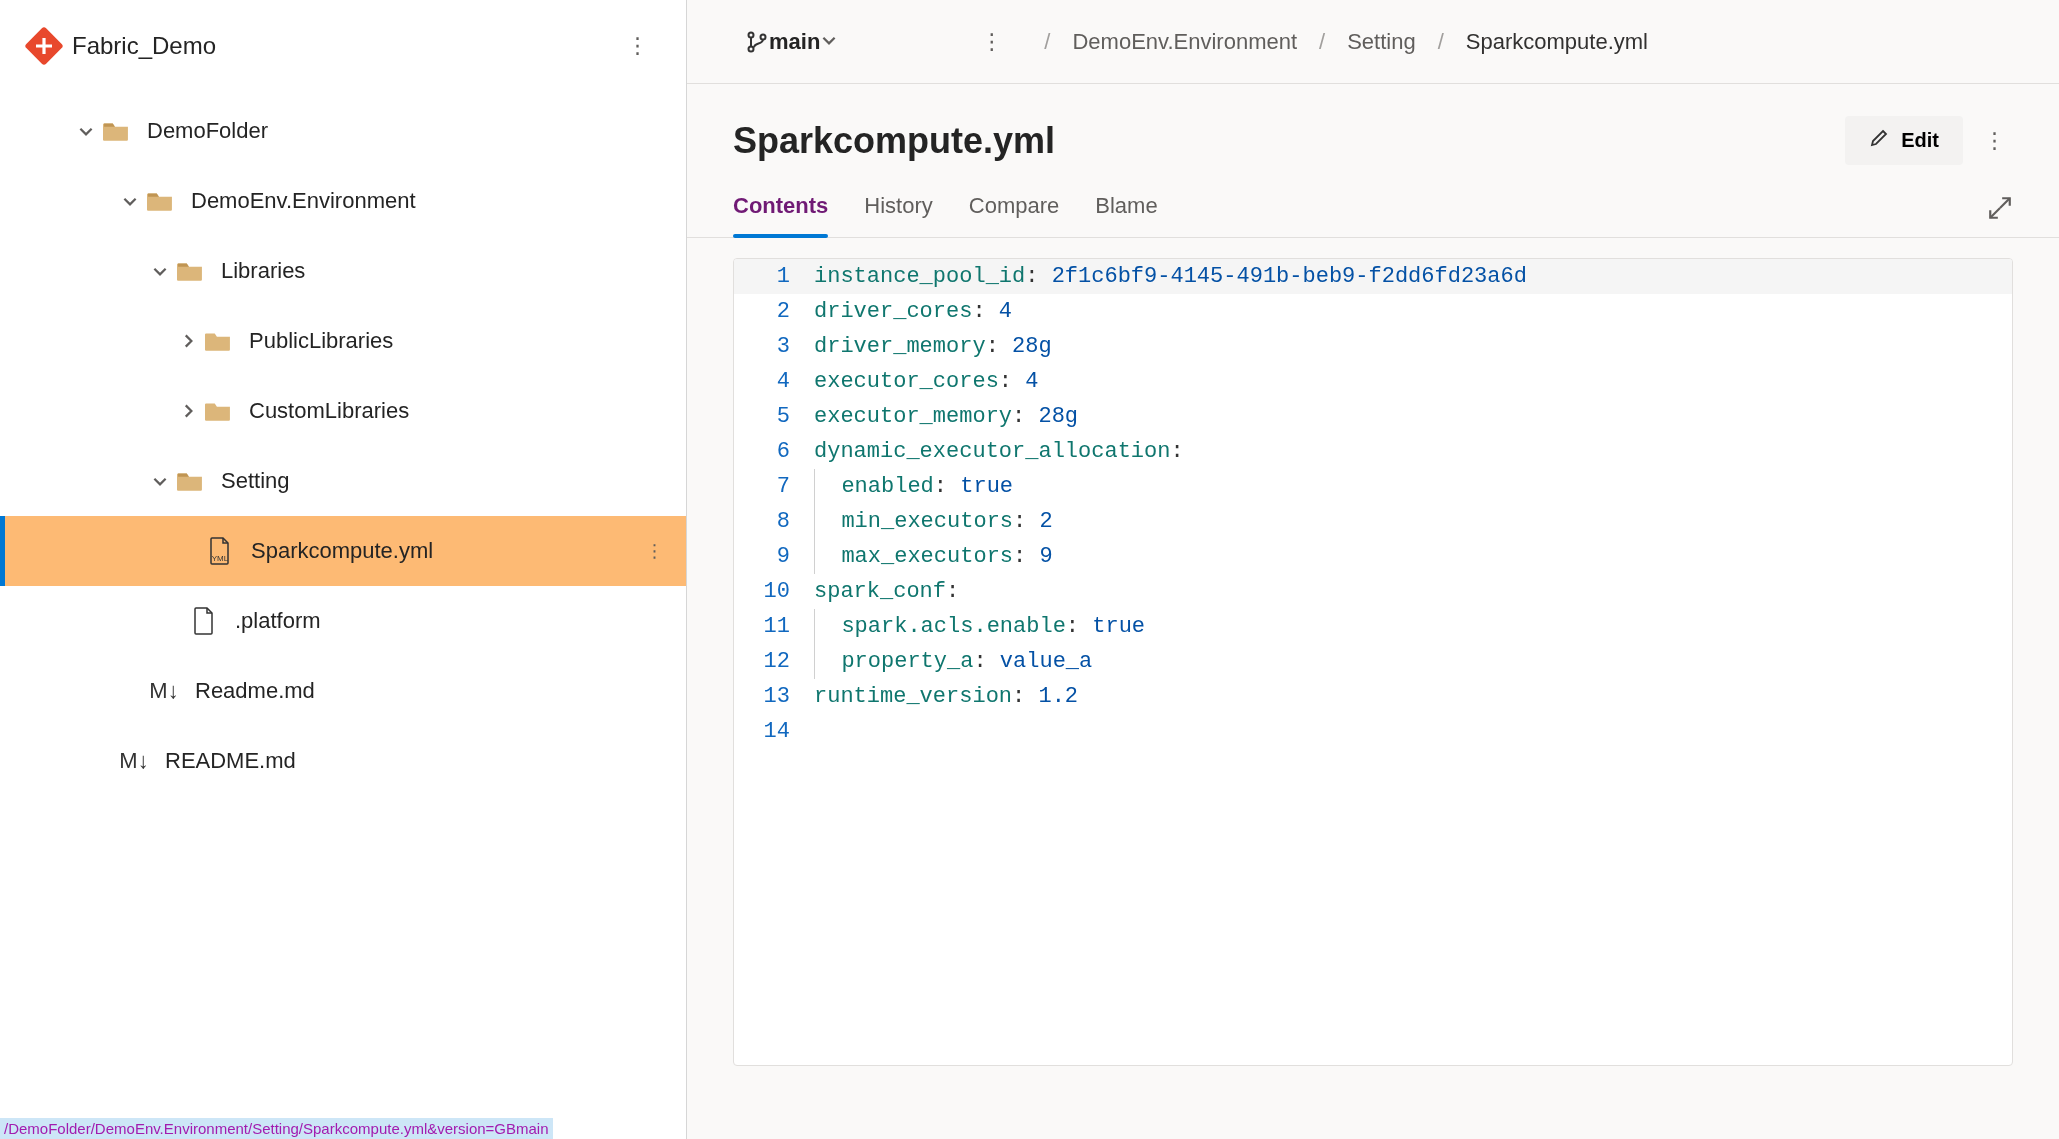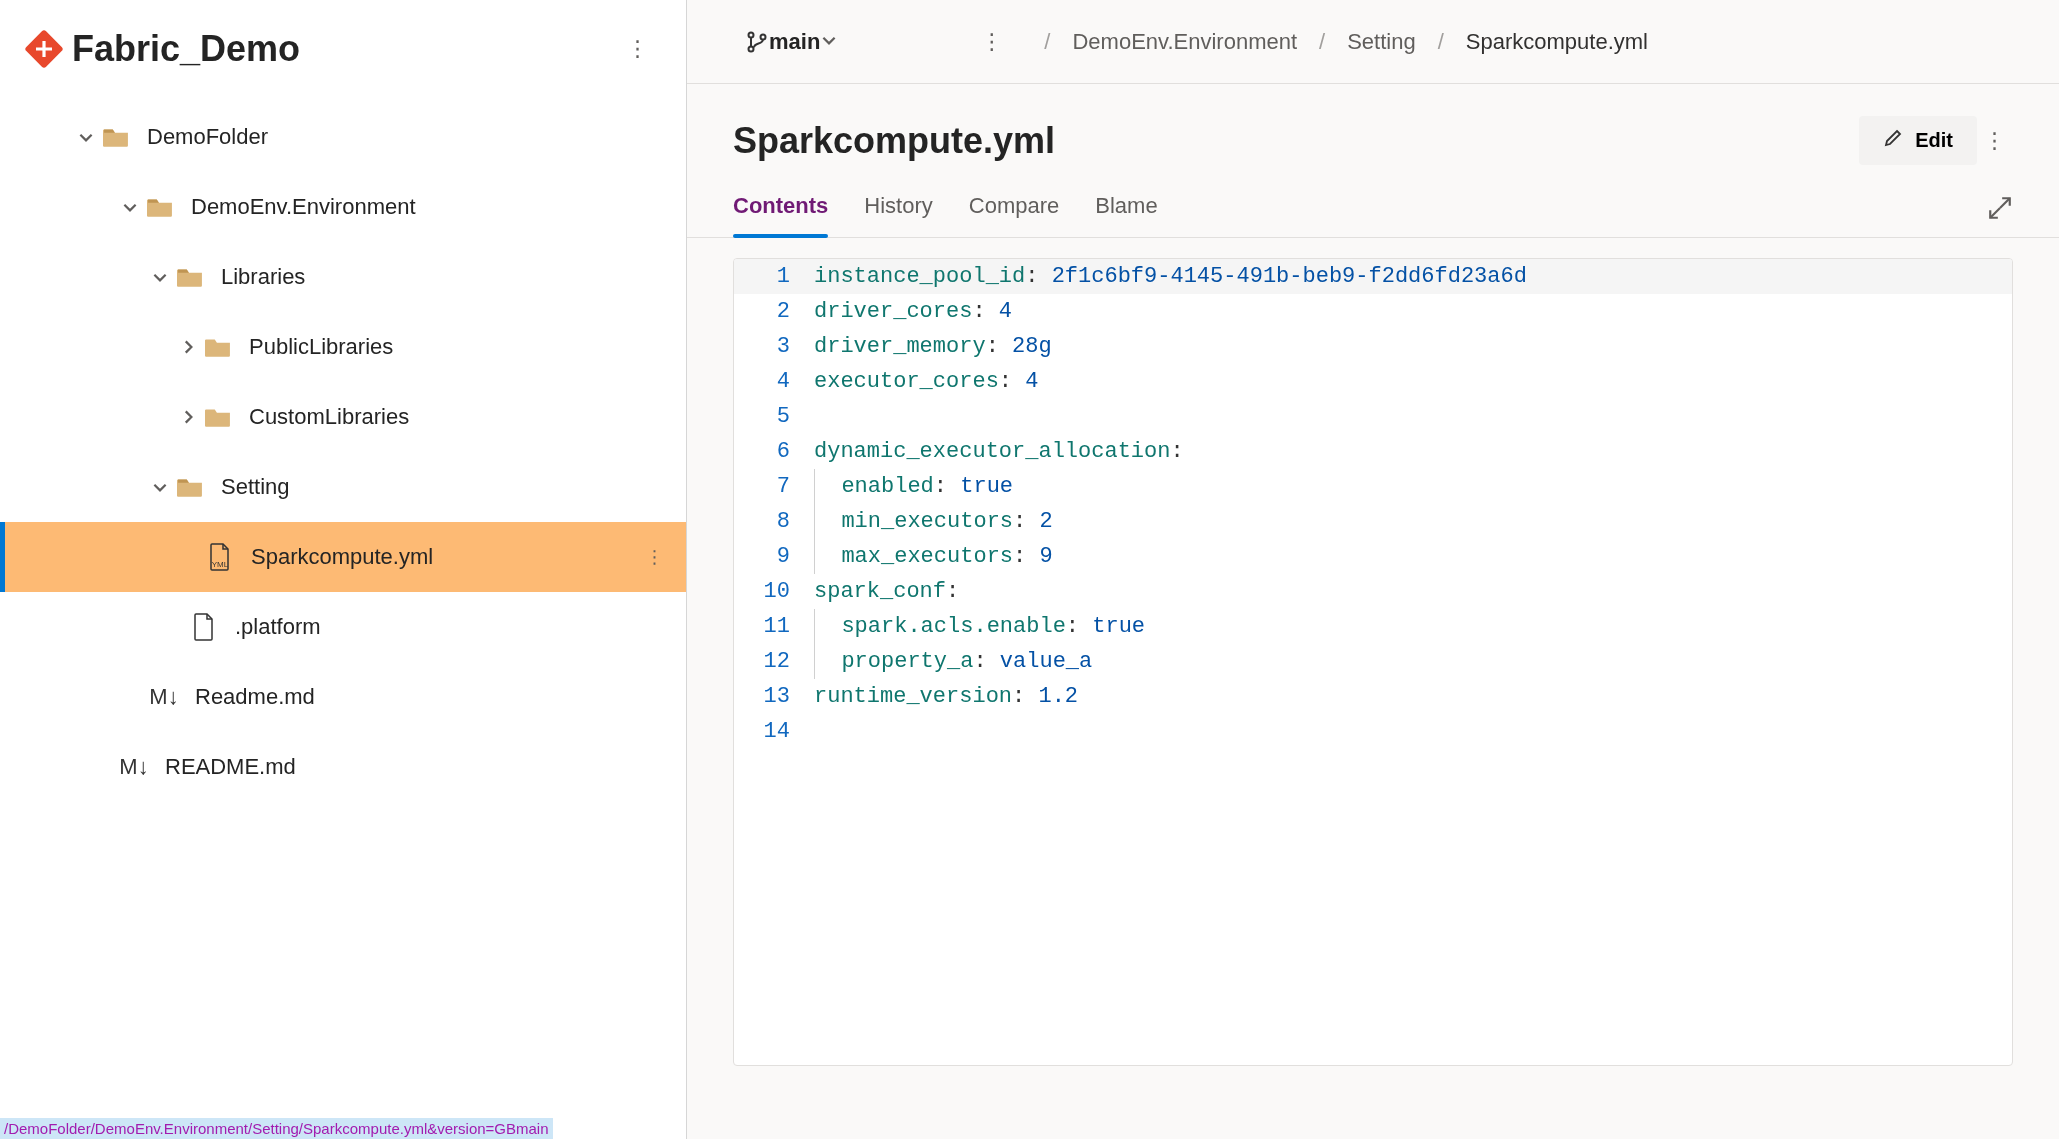--- a/index.html
+++ b/index.html
@@ -48,22 +48,22 @@
   }
   .repo-icon::after {
     content: "";
     position: absolute;
     inset: 6px;
     background: #fff;
     clip-path: polygon(0 40%, 40% 40%, 40% 0, 60% 0, 60% 40%, 100% 40%, 100% 60%, 60% 60%, 60% 100%, 40% 100%, 40% 60%, 0 60%);
     transform: rotate(-45deg);
   }
   .repo-title {
-    font-size: 36px;
-    font-weight: 700;
+    font-size: 24px;
+    font-weight: 400;
   }
   .more-btn {
     width: 36px; height: 36px;
     display: flex; align-items: center; justify-content: center;
     border-radius: 4px;
     cursor: pointer;
     color: #605e5c;
   }
   .more-dots {
     font-size: 22px;
@@ -167,20 +167,21 @@
     justify-content: space-between;
     padding: 32px 46px 0 46px;
   }
   .file-title {
     font-size: 36px;
     font-weight: 600;
   }
   .title-actions {
     display: flex;
     align-items: center;
+    gap: 14px;
   }
   .edit-btn {
     display: flex;
     align-items: center;
     gap: 12px;
     background: #f3f2f1;
     border: none;
     padding: 12px 24px;
     font-size: 20px;
     font-weight: 600;
@@ -496,20 +497,21 @@
           <div class="code-line">
             <div class="gutter">3</div>
             <div class="code-text"><span class="tok-key">driver_memory</span><span class="tok-sep">: </span><span class="tok-val">28g</span></div>
           </div>
           <div class="code-line">
             <div class="gutter">4</div>
             <div class="code-text"><span class="tok-key">executor_cores</span><span class="tok-sep">: </span><span class="tok-val">4</span></div>
           </div>
           <div class="code-line">
             <div class="gutter">5</div>
+            <div class="code-text"><span class="tok-key">executor_memory</span><span class="tok-sep">: </span><span class="tok-val">28g</span></div>
           </div>
           <div class="code-line">
             <div class="gutter">6</div>
             <div class="code-text"><span class="tok-key">dynamic_executor_allocation</span><span class="tok-sep">:</span></div>
           </div>
           <div class="code-line">
             <div class="gutter">7</div>
             <div class="code-text"><span style="border-left: 1px solid rgb(208, 208, 208); display: inline-block; white-space: pre;">  </span><span class="tok-key">enabled</span><span class="tok-sep">: </span><span class="tok-val">true</span></div>
           </div>
           <div class="code-line">

